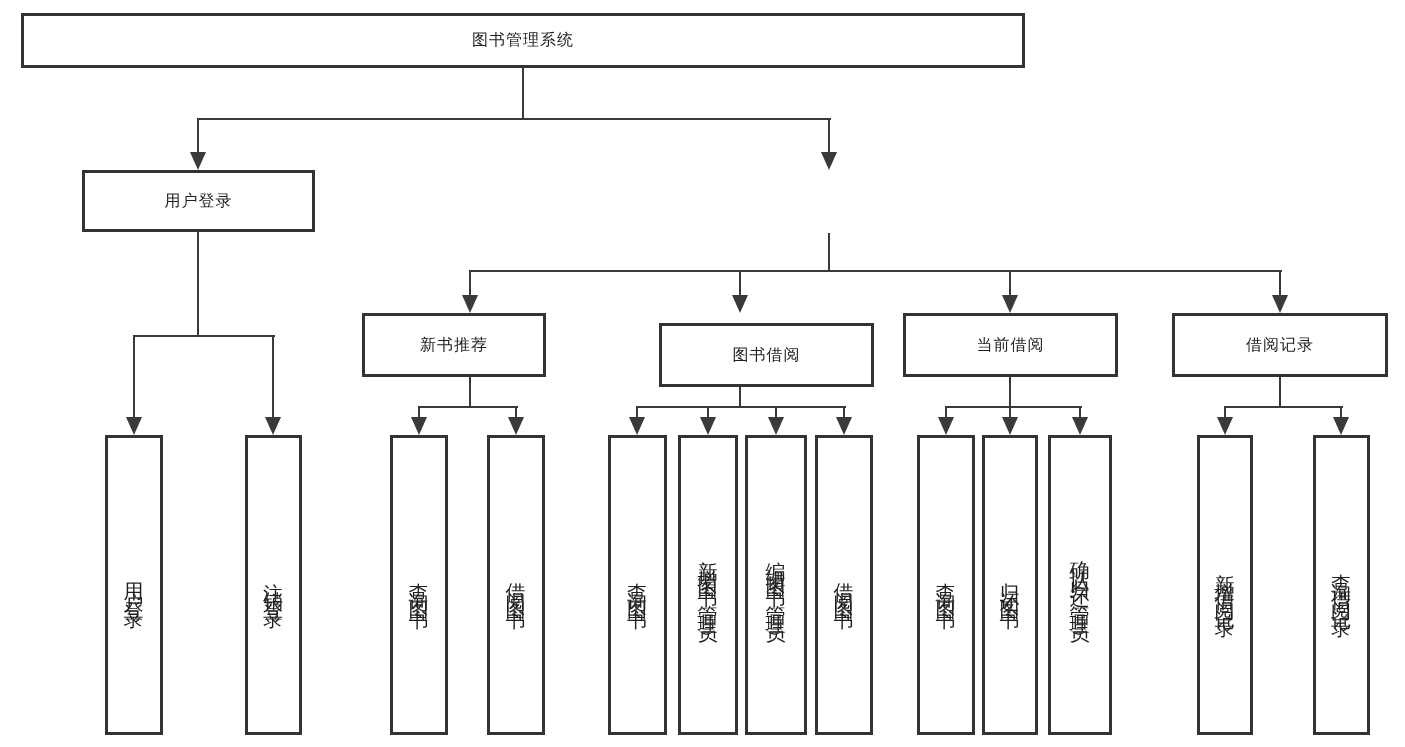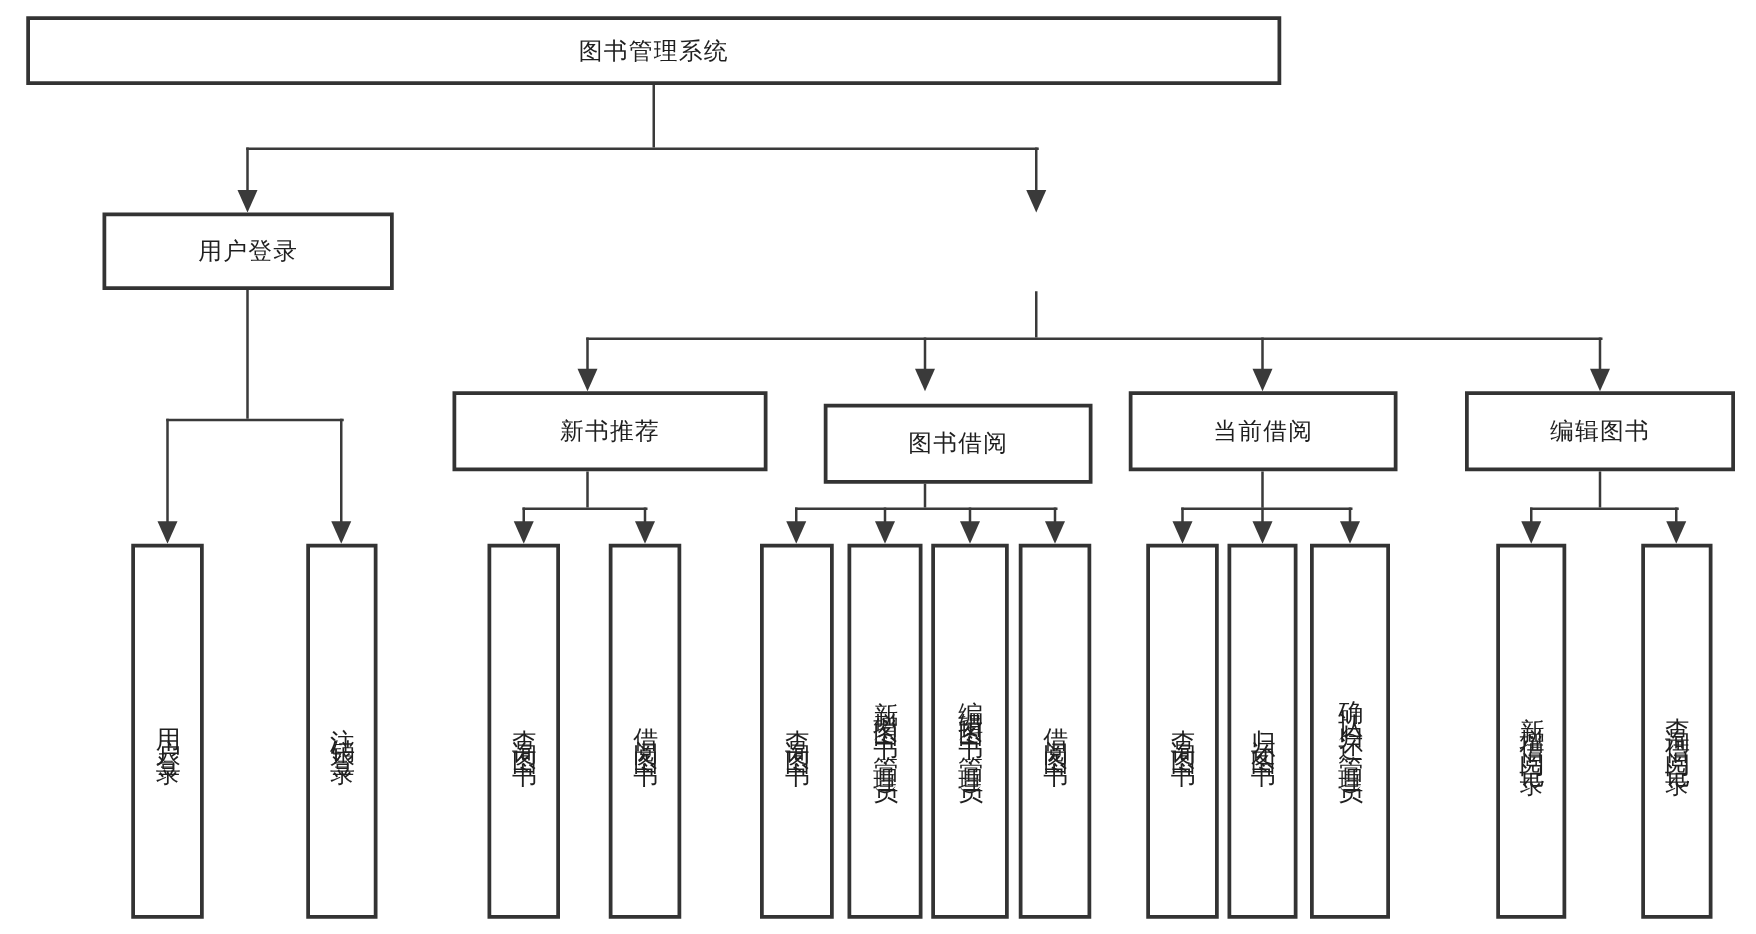--- a/index.html
+++ b/index.html
@@ -16,21 +16,21 @@
     position:relative;
     width:1405px;height:747px;
     background:var(--bg);
     overflow:hidden;
   }
   .node{
     position:absolute;
     background:#fff;
     border:3px solid var(--border);
     display:flex;align-items:center;justify-content:center;
-    font-size:19px;color:var(--text);
+    font-size:16px;color:var(--text);
     letter-spacing:1px;
     z-index:2;
   }
   .leaf{
     position:absolute;
     top:435px;height:300px;
     background:#fff;
     border:3px solid var(--border);
     display:flex;align-items:center;justify-content:center;
     z-index:2;
@@ -70,34 +70,34 @@
 
   <div class="node" style="left:21px;top:13px;width:1004px;height:55px;">
     <span>图书管理系统</span>
   </div>
 
   <div class="node" style="left:82px;top:170px;width:233px;height:62px;">
     <span>用户登录</span>
   </div>
 
 
-  <div class="node" style="left:362px;top:313px;width:252px;height:64px;">
+  <div class="node" style="left:362px;top:313px;width:184px;height:64px;">
     <span>新书推荐</span>
   </div>
 
   <div class="node" style="left:659px;top:313px;width:215px;height:64px;margin-top:10px;">
     <span>图书借阅</span>
   </div>
 
   <div class="node" style="left:903px;top:313px;width:215px;height:64px;">
     <span>当前借阅</span>
   </div>
 
   <div class="node" style="left:1172px;top:313px;width:216px;height:64px;">
-    <span>编辑图书</span>
+    <span>借阅记录</span>
   </div>
 
   <div class="leaf" style="left:105px;width:58px;">
     <span class="vtext">用户登录</span>
   </div>
   <div class="leaf" style="left:245px;width:57px;">
     <span class="vtext">注销登录</span>
   </div>
 
   <div class="leaf" style="left:390px;width:58px;">

